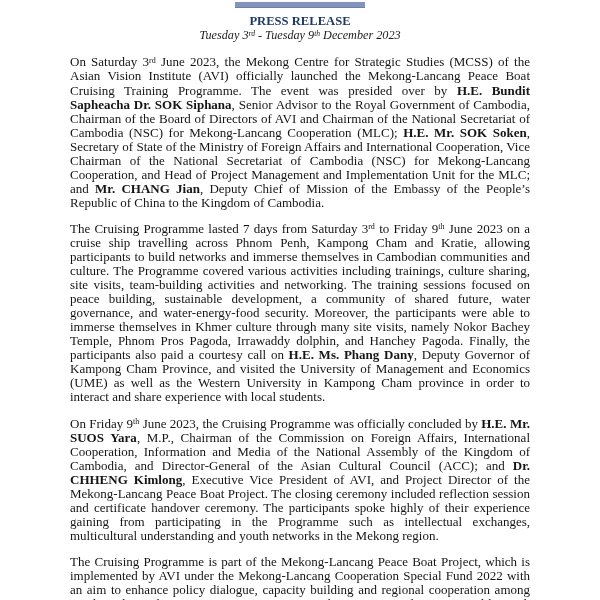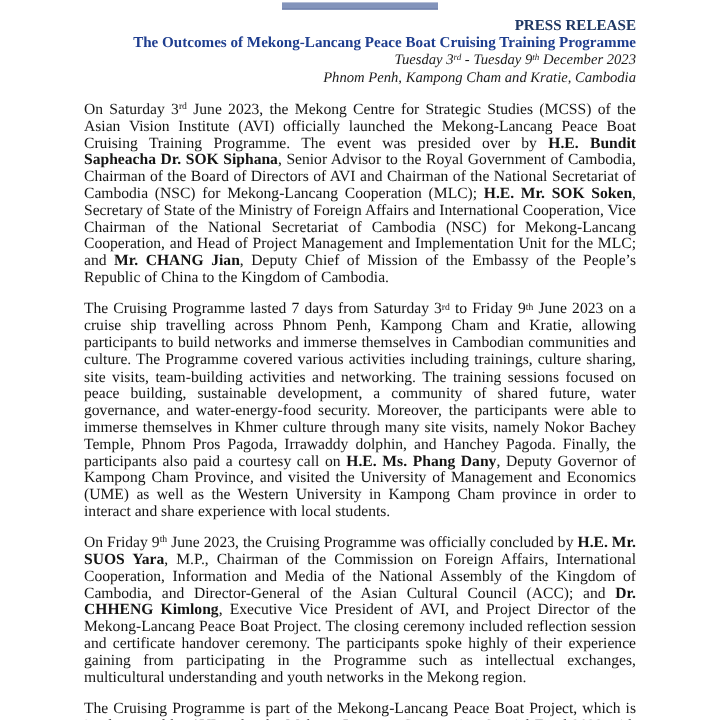--- a/index.html
+++ b/index.html
@@ -18,21 +18,21 @@
     width: 460px;
     margin: 0 auto;
   }
   .topbar {
     width: 130px;
     height: 5px;
     margin: 2px auto 6px auto;
     background: #8394bb;
     border-bottom: 1px solid #6d7fa9;
   }
-  .header { text-align: right; }
+  .header { text-align: center; }
   .kicker {
     font-weight: bold;
     font-size: 12.6px;
     line-height: 14.2px;
     color: #1F3864;
   }
   .doc-title {
     font-weight: bold;
     font-size: 12.6px;
     line-height: 14.2px;
@@ -61,23 +61,21 @@
     top: -0.45em;
   }
 </style>
 </head>
 <body>
 
 <div class="page">
   <div class="topbar"></div>
   <div class="header">
     <div class="kicker">PRESS RELEASE</div>
-    <div class="doc-title">The Outcomes of Mekong-Lancang Peace Boat Cruising Training Programme</div>
     <div class="date-line"><span>Tuesday 3</span><sup class="ord">rd</sup><span> - Tuesday 9</span><sup class="ord">th</sup><span> December 2023</span></div>
-    <div class="location-line">Phnom Penh, Kampong Cham and Kratie, Cambodia</div>
   </div>
   <div class="docbody">
       <p><span>On Saturday 3</span><sup class="ord">rd</sup><span> June 2023, the Mekong Centre for Strategic Studies (MCSS) of the Asian Vision Institute (AVI) officially launched the Mekong-Lancang Peace Boat Cruising Training Programme. The event was presided over by </span><span class="b">H.E. Bundit Sapheacha Dr. SOK Siphana</span><span>, Senior Advisor to the Royal Government of Cambodia, Chairman of the Board of Directors of AVI and Chairman of the National Secretariat of Cambodia (NSC) for Mekong-Lancang Cooperation (MLC); </span><span class="b">H.E. Mr. SOK Soken</span><span>, Secretary of State of the Ministry of Foreign Affairs and International Cooperation, Vice Chairman of the National Secretariat of Cambodia (NSC) for Mekong-Lancang Cooperation, and Head of Project Management and Implementation Unit for the MLC; and </span><span class="b">Mr. CHANG Jian</span><span>, Deputy Chief of Mission of the Embassy of the People’s Republic of China to the Kingdom of Cambodia.</span></p>
       <p><span>The Cruising Programme lasted 7 days from Saturday 3</span><sup class="ord">rd</sup><span> to Friday 9</span><sup class="ord">th</sup><span> June 2023 on a cruise ship travelling across Phnom Penh, Kampong Cham and Kratie, allowing participants to build networks and immerse themselves in Cambodian communities and culture. The Programme covered various activities including trainings, culture sharing, site visits, team-building activities and networking. The training sessions focused on peace building, sustainable development, a community of shared future, water governance, and water-energy-food security. Moreover, the participants were able to immerse themselves in Khmer culture through many site visits, namely Nokor Bachey Temple, Phnom Pros Pagoda, Irrawaddy dolphin, and Hanchey Pagoda. Finally, the participants also paid a courtesy call on </span><span class="b">H.E. Ms. Phang Dany</span><span>, Deputy Governor of Kampong Cham Province, and visited the University of Management and Economics (UME) as well as the Western University in Kampong Cham province in order to interact and share experience with local students.</span></p>
       <p><span>On Friday 9</span><sup class="ord">th</sup><span> June 2023, the Cruising Programme was officially concluded by </span><span class="b">H.E. Mr. SUOS Yara</span><span>, M.P., Chairman of the Commission on Foreign Affairs, International Cooperation, Information and Media of the National Assembly of the Kingdom of Cambodia, and Director-General of the Asian Cultural Council (ACC); and </span><span class="b">Dr. CHHENG Kimlong</span><span>, Executive Vice President of AVI, and Project Director of the Mekong-Lancang Peace Boat Project. The closing ceremony included reflection session and certificate handover ceremony. The participants spoke highly of their experience gaining from participating in the Programme such as intellectual exchanges, multicultural understanding and youth networks in the Mekong region.</span></p>
       <p><span>The Cruising Programme is part of the Mekong-Lancang Peace Boat Project, which is implemented by AVI under the Mekong-Lancang Cooperation Special Fund 2022 with an aim to enhance policy dialogue, capacity building and regional cooperation among youth in the Mekong region to ensure peace and prosperity in the region and beyond. The Project has two components: training programmes and book publication. After the successful conclusion of the</span></p>
     </div>
 </div>
 
 </body></html>

